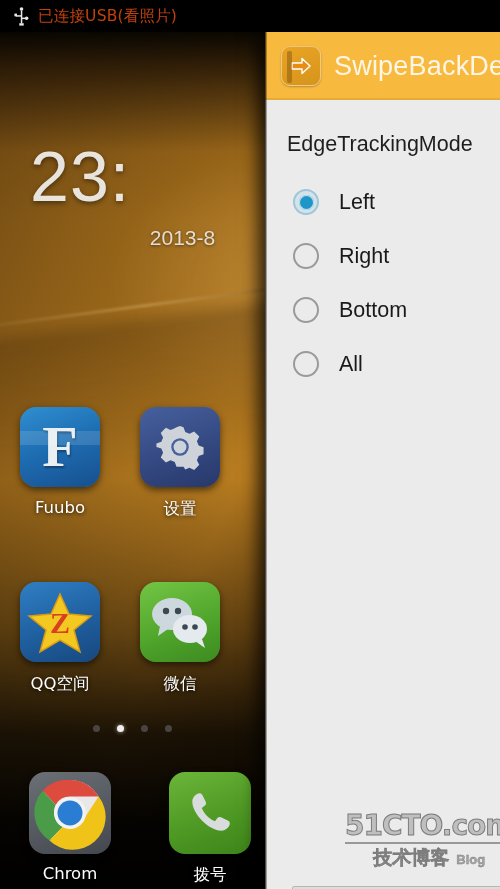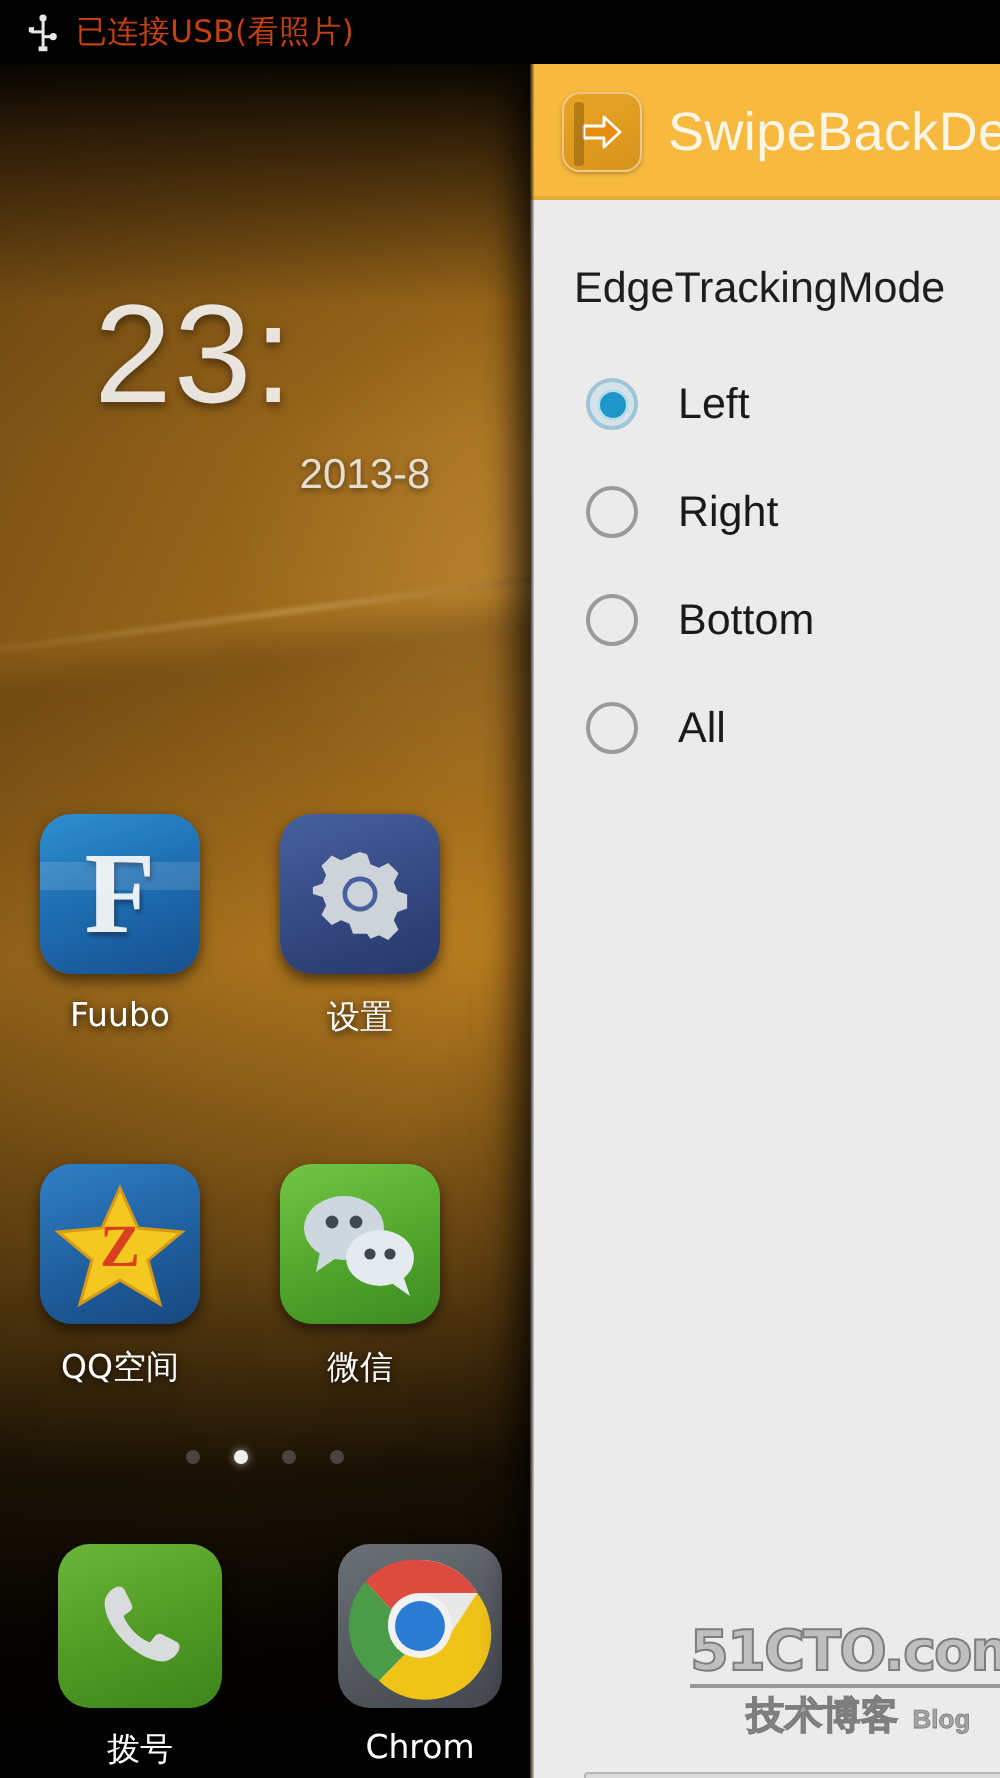--- a/index.html
+++ b/index.html
@@ -56,21 +56,21 @@
     background:radial-gradient(ellipse at center, rgba(255,216,150,.16), rgba(255,216,150,0) 68%);
     filter:blur(6px);
   }
 
   
   #clock-widget { position:absolute; left:0; top:110px; width:265px; text-align:center; }
   #clock-time {
     color:rgba(255,255,255,.86); font-size:70px; font-weight:300;
     line-height:1; letter-spacing:1px; text-shadow:0 2px 5px rgba(0,0,0,.45);
     font-family:"Liberation Sans", sans-serif; white-space:nowrap;
-    padding-left:30px; text-align:left;margin-left:17px;
+    padding-left:30px; text-align:left;
   }
   #clock-date {
     margin-top:14px; padding-left:100px; text-align:center;
     color:rgba(255,255,255,.8); font-size:21px; font-weight:300;
     text-shadow:0 1px 3px rgba(0,0,0,.5); white-space:nowrap;
   }
 
   
   .app-grid { position:absolute; left:0; width:265px; }
   #app-row-1 { top:375px; }
@@ -276,39 +276,39 @@
 
     <div id="page-dots">
       <span class="dot"></span>
       <span class="dot active"></span>
       <span class="dot"></span>
       <span class="dot"></span>
     </div>
 
     <div id="dock">
       <div class="dock-cell">
-        <div class="app-icon ic-phone">
-          <svg width="50" height="50" viewBox="0 0 48 48" aria-hidden="true">
-            <path d="M14 5c-3 0-7 4-7 8 0 12 16 28 28 28 4 0 8-4 8-7 0-1-.5-2-1.5-2.5l-7-3.5c-1.3-.6-2.6-.2-3.4.9l-2.3 3C23 29.5 18.5 25 16.1 19.2l3-2.3c1.1-.8 1.5-2.1.9-3.4l-3.5-7C16 5.5 15 5 14 5z" fill="#d9dcdd"></path>
-          </svg>
-        </div>
-        <div class="app-label">拨号</div>
-      </div>
-      <div class="dock-cell">
         <div class="app-icon ic-chrome">
           <svg width="74" height="74" viewBox="0 0 74 74" aria-hidden="true">
             <circle cx="37" cy="37" r="33" fill="#e8e8e8"></circle>
             <path d="M37 4a33 33 0 0 1 28.6 16.5H37a16.5 16.5 0 0 0-14.3 8.2L9.6 14.8A33 33 0 0 1 37 4z" fill="#dd4b3e"></path>
             <path d="M9.6 14.8l13.1 13.9A16.5 16.5 0 0 0 30 50.6L16.5 64.4A33 33 0 0 1 9.6 14.8z" fill="#4a9c49"></path>
             <path d="M65.6 20.5A33 33 0 0 1 16.5 64.4L30 50.6a16.5 16.5 0 0 0 22.2-9.6z" fill="#f0c319"></path>
             <circle cx="37" cy="37" r="16" fill="#f2f2f2"></circle>
             <circle cx="37" cy="37" r="12.5" fill="#2b7cd3"></circle>
           </svg>
         </div>
         <div class="app-label">Chrom</div>
+      </div>
+      <div class="dock-cell">
+        <div class="app-icon ic-phone">
+          <svg width="50" height="50" viewBox="0 0 48 48" aria-hidden="true">
+            <path d="M14 5c-3 0-7 4-7 8 0 12 16 28 28 28 4 0 8-4 8-7 0-1-.5-2-1.5-2.5l-7-3.5c-1.3-.6-2.6-.2-3.4.9l-2.3 3C23 29.5 18.5 25 16.1 19.2l3-2.3c1.1-.8 1.5-2.1.9-3.4l-3.5-7C16 5.5 15 5 14 5z" fill="#d9dcdd"></path>
+          </svg>
+        </div>
+        <div class="app-label">拨号</div>
       </div>
     </div>
   </div>
 
   <div id="panel-edge"></div>
 
   <div id="panel">
 
     <div id="actionbar">
       <div id="app-icon-ab">

